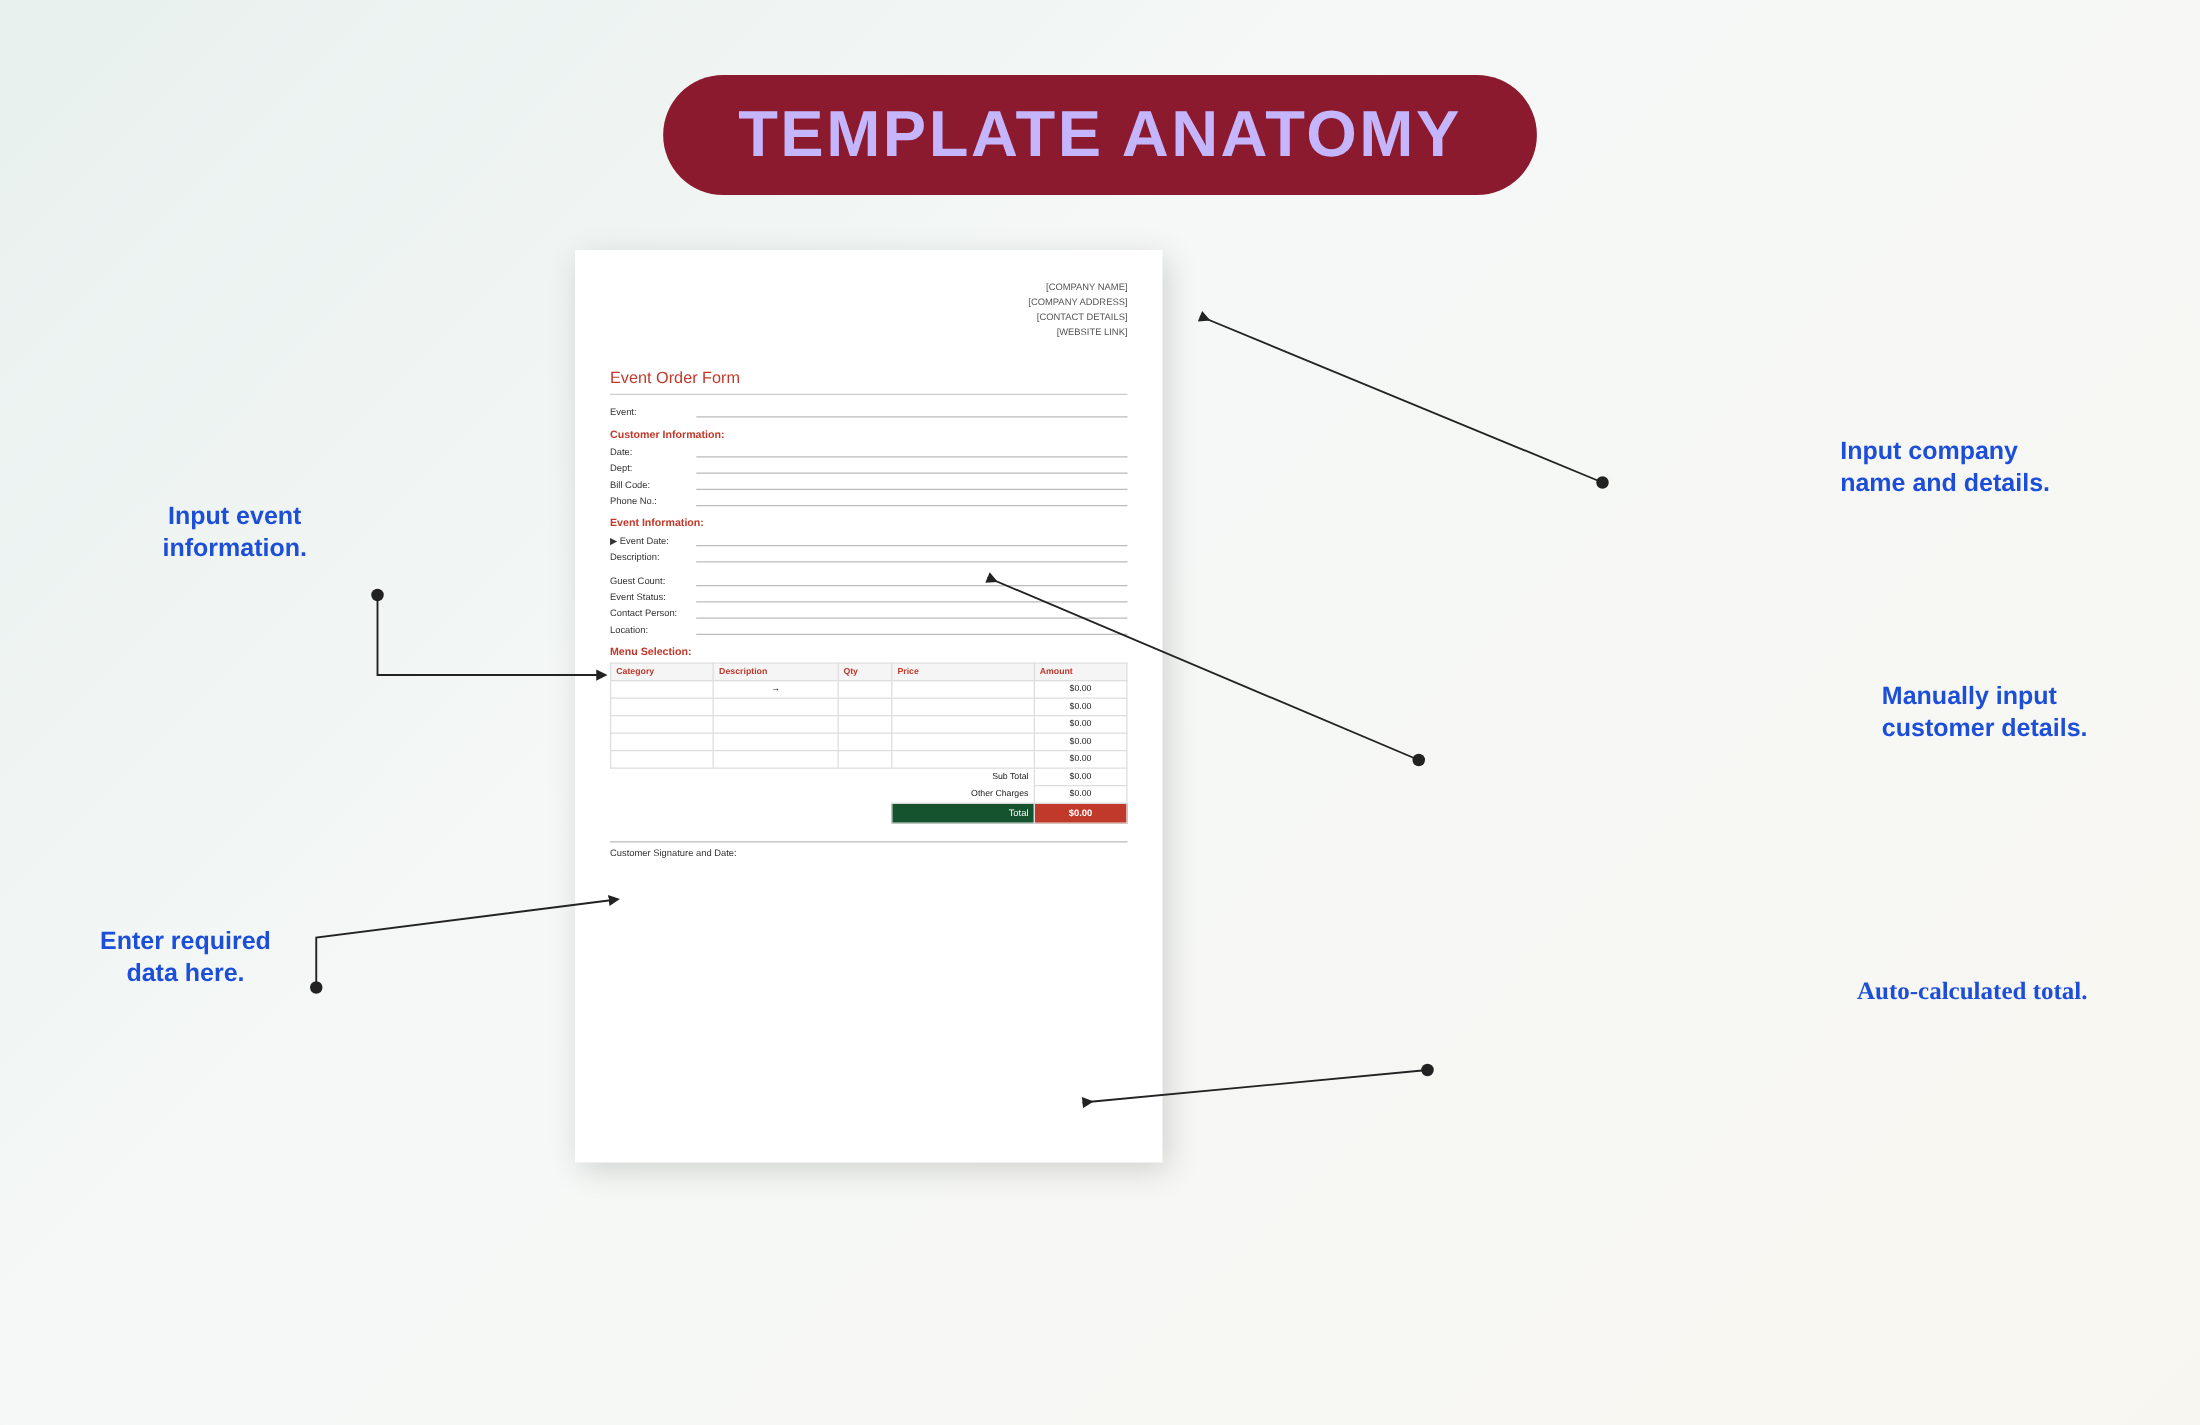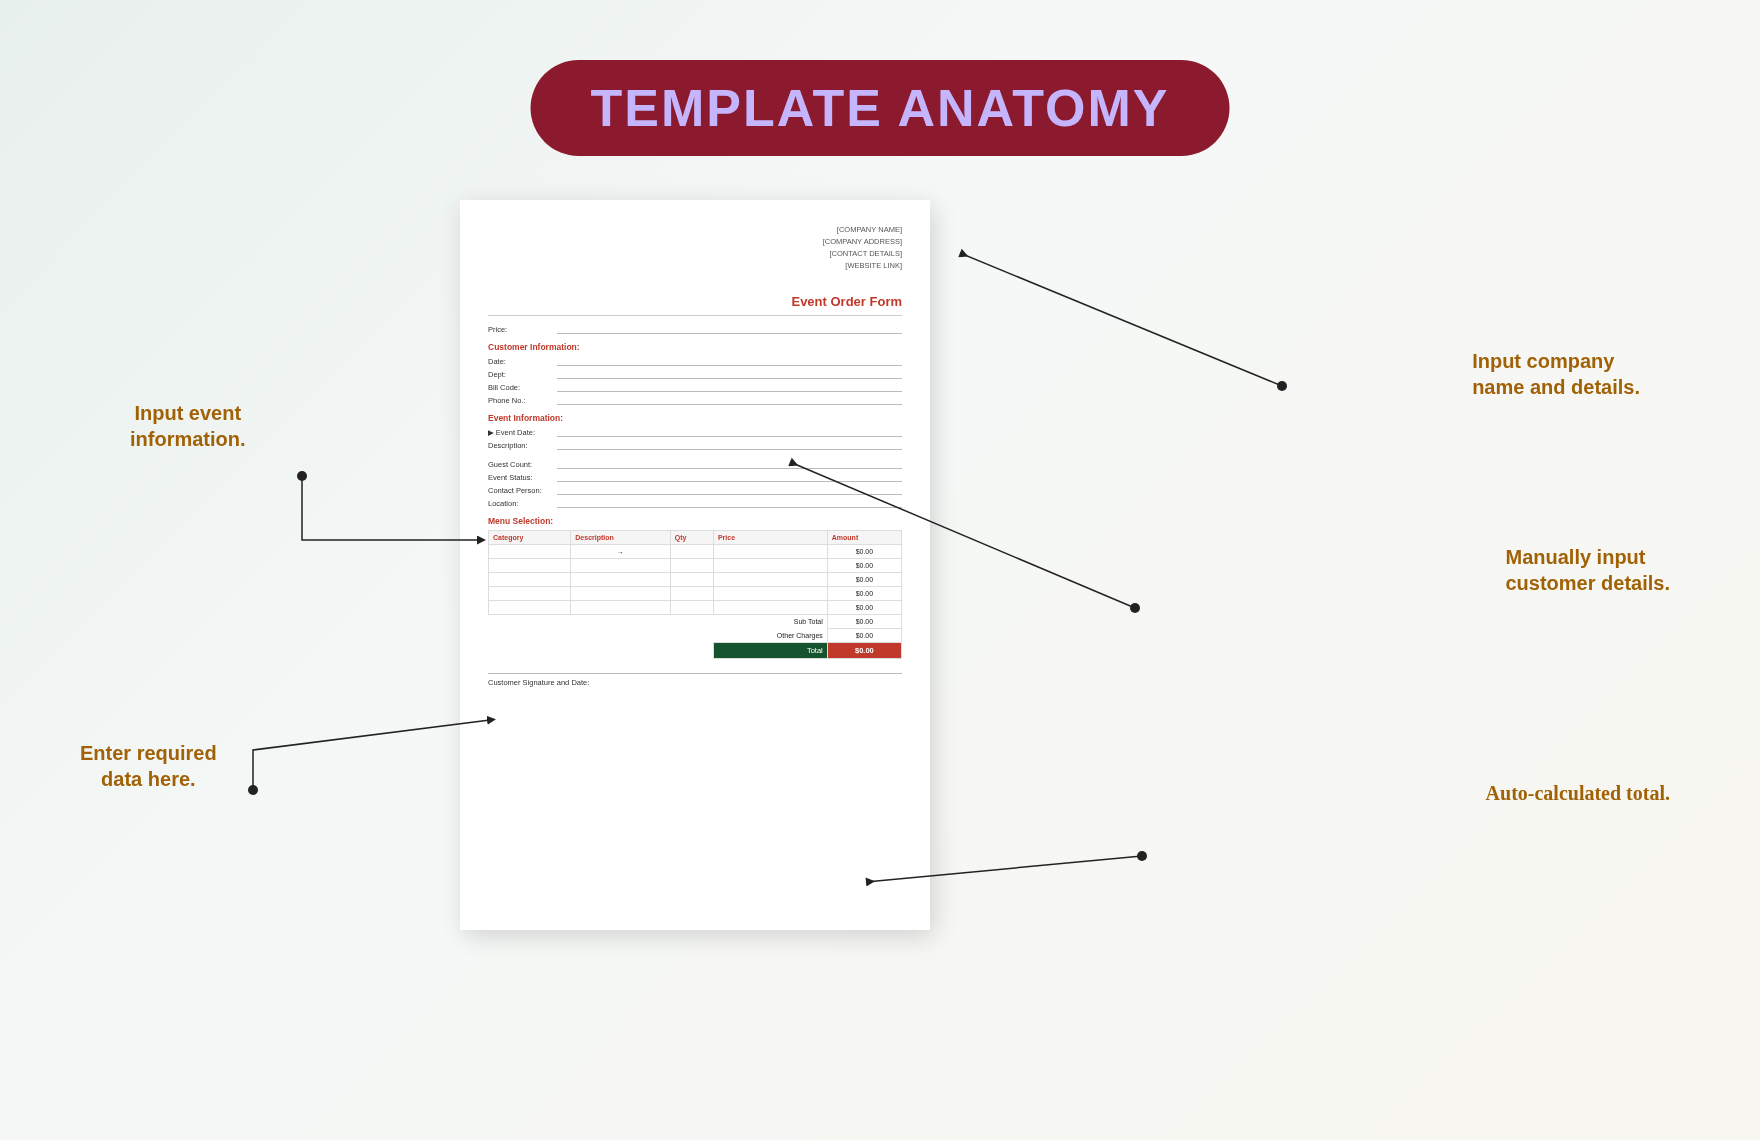--- a/index.html
+++ b/index.html
@@ -46,23 +46,23 @@
     
     .company-header {
       text-align: right;
       font-size: 7.5px;
       color: #555;
       line-height: 1.6;
       margin-bottom: 22px;
     }
 
     .form-title {
-      text-align: right;
+      text-align: left;
       color: #c0392b;
-      font-weight: bold;
+      font-weight: normal;
       font-size: 13px;
       margin-bottom: 6px;
     }
 
     .divider {
       border: none;
       border-top: 1px solid #ccc;
       margin: 4px 0 8px 0;
     }
 
@@ -135,21 +135,21 @@
       margin-top: 14px;
       border-top: 0.8px solid #bbb;
       padding-top: 4px;
     }
 
     
     .annotation {
       position: absolute;
       font-size: 20px;
       font-weight: bold;
-      color: #a16207;
+      color: #1d4ed8;
       line-height: 1.3;
       text-align: center;
     }
 
     .ann-top-right {
       top: 348px;
       right: 120px;
       text-align: left;
     }
 
@@ -214,21 +214,21 @@
     <div>[COMPANY NAME]</div>
     <div>[COMPANY ADDRESS]</div>
     <div>[CONTACT DETAILS]</div>
     <div>[WEBSITE LINK]</div>
   </div>
 
   <div class="form-title">Event Order Form</div>
   <hr class="divider">
 
   <div class="field-row">
-    <span class="field-label">Price:</span>
+    <span class="field-label">Event:</span>
     <div class="field-line"></div>
   </div>
 
   <div class="section-title">Customer Information:</div>
   <div class="field-row">
     <span class="field-label">Date:</span>
     <div class="field-line"></div>
   </div>
   <div class="field-row">
     <span class="field-label">Dept:</span>

